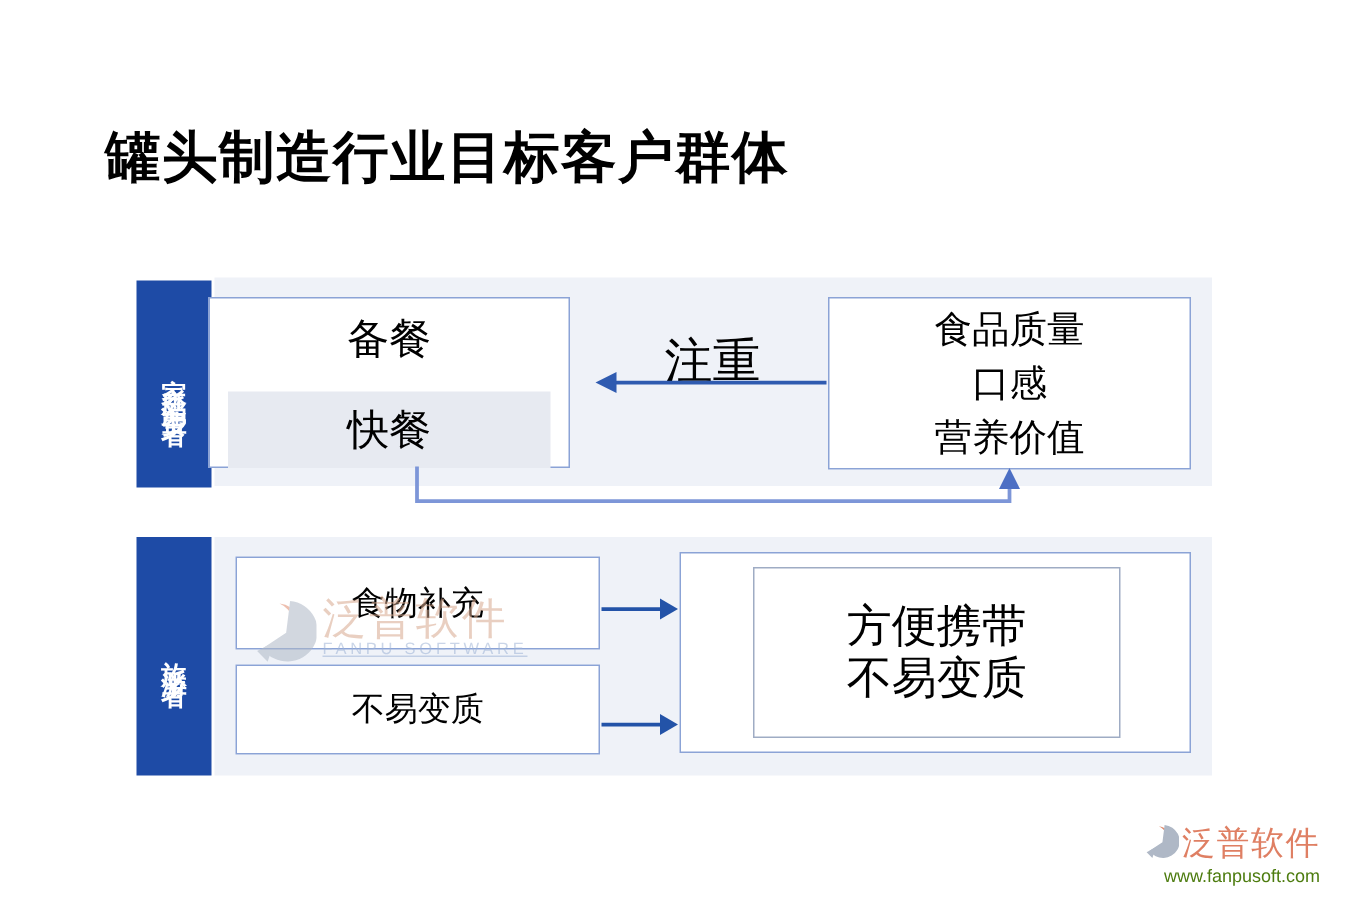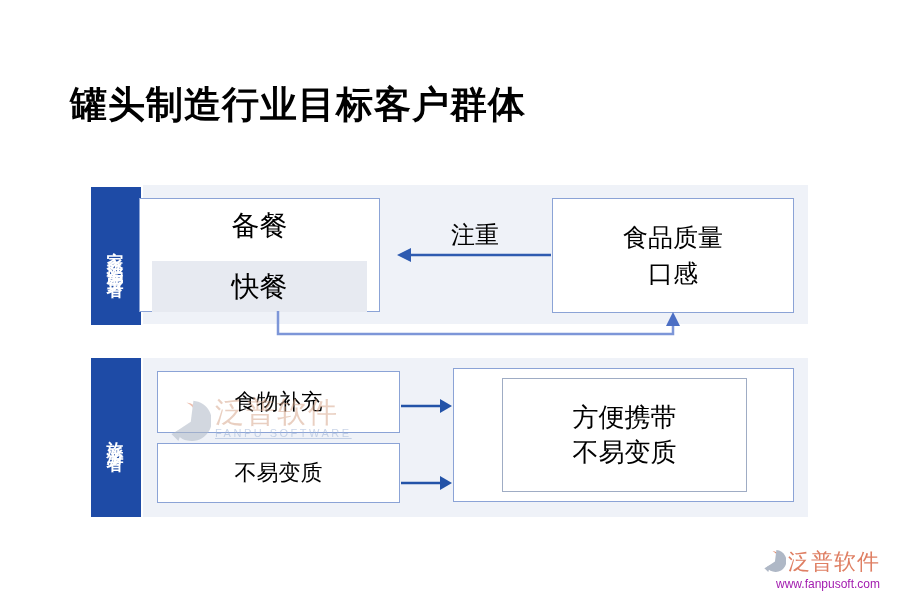--- a/index.html
+++ b/index.html
@@ -29,44 +29,44 @@
     position:absolute;left:12px;right:12px;top:62px;height:51px;background:#E7EAF1;
     display:flex;align-items:center;justify-content:center;font-size:28px;
   }
   .box-values{
     left:552px;top:198px;width:242px;height:115px;
     display:flex;flex-direction:column;align-items:center;justify-content:center;
     font-size:25px;line-height:36px;text-align:right;
   }
   .arrow-label{
     position:absolute;left:415px;top:219px;width:120px;text-align:center;
-    font-size:24px;
+    font-size:32px;
   }
   .box-need{left:157px;width:243px;display:flex;align-items:center;justify-content:center;font-size:22px;}
   .box-need-1{top:371px;height:62px;}
   .box-need-2{top:443px;height:60px;}
   .box-outer{left:453px;top:368px;width:341px;height:134px;}
   .box-inner{
     position:absolute;left:502px;top:378px;width:245px;height:114px;
     background:#fff;border:1.5px solid #9FACC4;box-sizing:border-box;
     display:flex;flex-direction:column;align-items:center;justify-content:center;
-    font-size:26px;line-height:35px;text-align:center;
+    font-size:30px;line-height:35px;text-align:center;
   }
   .overlay{position:absolute;left:0;top:0;width:900px;height:600px;pointer-events:none;}
   .wm-center{
     position:absolute;left:167px;top:397px;width:170px;height:52px;opacity:0.55;
     display:flex;align-items:flex-start;
   }
   .wm-center .wm-texts{margin-left:4px;}
   .wm-center .wm-brand{font-size:29px;line-height:30px;color:#D8A98F;letter-spacing:2px;white-space:nowrap;}
   .wm-center .wm-sub{font-size:11px;color:#9FB4D6;letter-spacing:2.5px;font-family:"Liberation Sans",sans-serif;white-space:nowrap;text-decoration:underline;}
   .wm-corner{position:absolute;left:762px;top:547px;width:132px;}
   .wm-corner .row{display:flex;align-items:center;}
   .wm-corner .wm-brand{font-size:22px;color:#DF7F63;letter-spacing:1px;margin-left:2px;white-space:nowrap;}
-  .wm-corner .wm-url{font-size:12px;color:#a21caf;text-align:center;margin-top:0;font-family:"Liberation Sans",sans-serif;white-space:nowrap;}
+  .wm-corner .wm-url{font-size:12px;color:#4d7c0f;text-align:center;margin-top:0;font-family:"Liberation Sans",sans-serif;white-space:nowrap;}
 </style>
 </head>
 <body>
 
 <div class="stage">
 
   <div class="title">罐头制造行业目标客户群体</div>
 
   <div class="band band-1"></div>
   <div class="vlabel vlabel-1">家庭消费者</div>
@@ -74,20 +74,21 @@
   <div class="wbox box-meals">
     <div class="line-top">备餐</div>
     <div class="line-hl">快餐</div>
   </div>
 
   <div class="arrow-label">注重</div>
 
   <div class="wbox box-values">
     <div>食品质量</div>
     <div>口感</div>
+    <div>营养价值</div>
   </div>
 
   <div class="band band-2"></div>
   <div class="vlabel vlabel-2">旅游者</div>
 
   <div class="wbox box-need box-need-1">
     <span>食物补充</span>
   </div>
   <div class="wbox box-need box-need-2">
     <span>不易变质</span>

